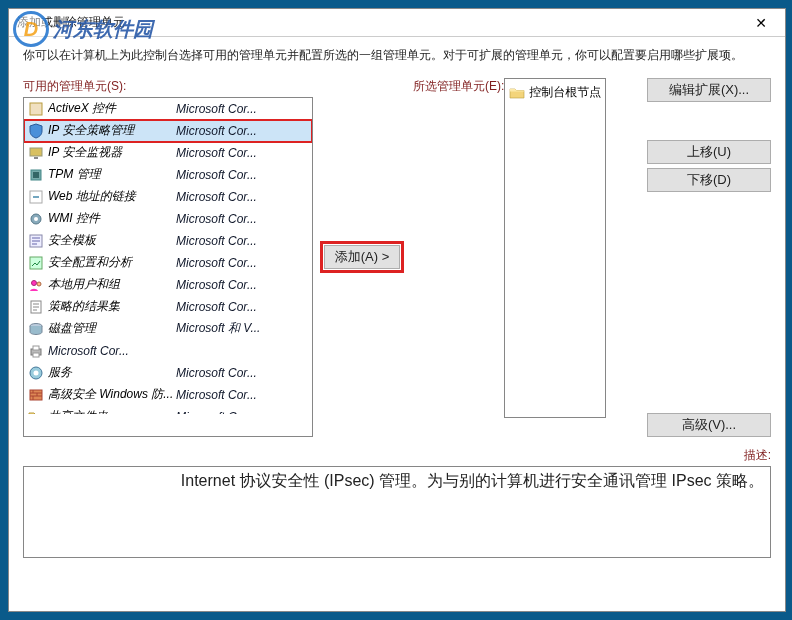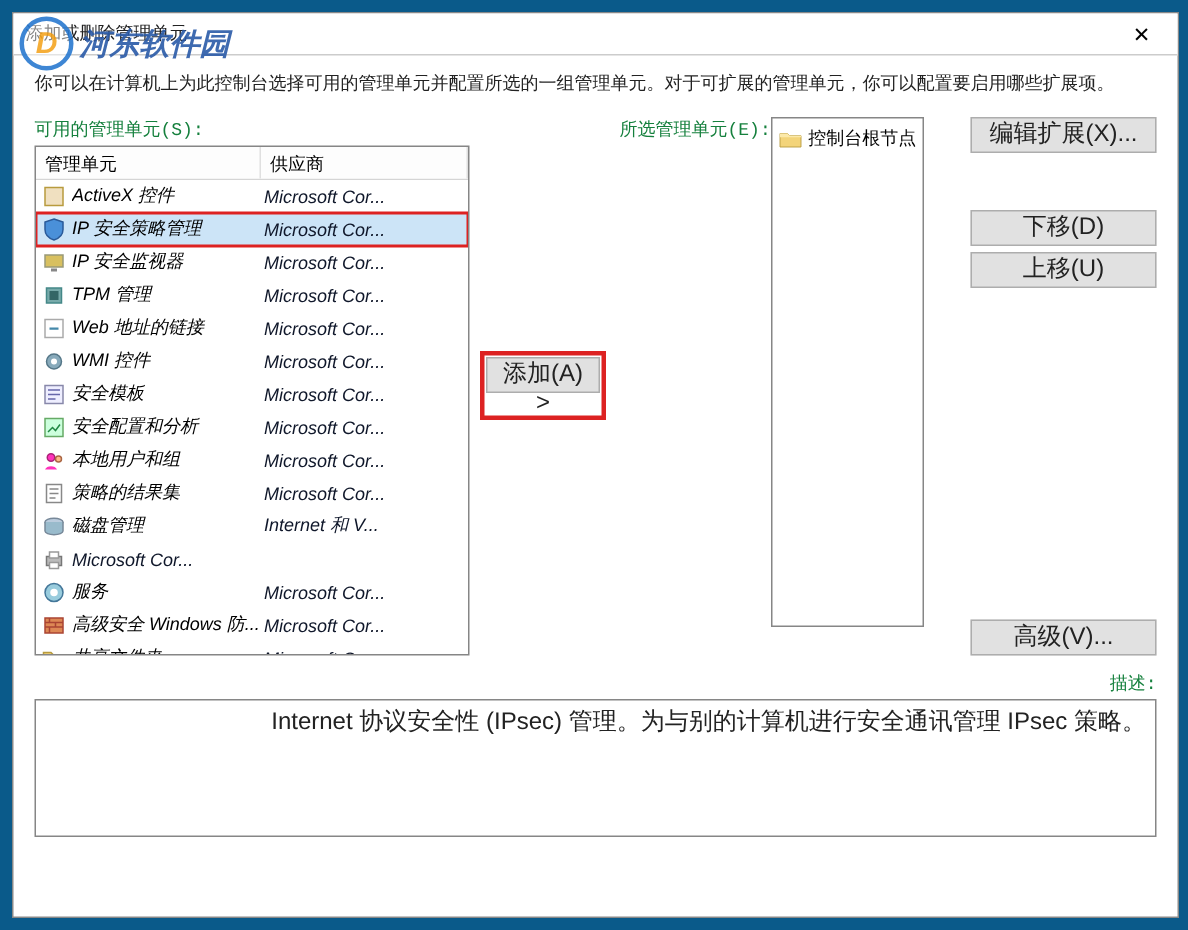--- a/index.html
+++ b/index.html
@@ -8,37 +8,37 @@
   .titlebar { height: 28px; background: #fff; display: flex; align-items: center; padding: 0 4px 0 8px; border-bottom: 1px solid #ccc; }
   .titlebar .title { flex: 1; font-size: 12px; color: #222; }
   .close-btn { width: 40px; height: 24px; display: flex; align-items: center; justify-content: center; font-size: 14px; cursor: pointer; }
   .content { flex: 1; padding: 10px 14px 14px 14px; display: flex; flex-direction: column; }
   .intro { font-size: 12px; color: #222; line-height: 1.4; margin-bottom: 14px; }
   .main-row { display: flex; gap: 8px; }
   .col-left { display: flex; flex-direction: column; }
   .col-mid { display: flex; align-items: center; width: 84px; }
   .col-right { display: flex; flex-direction: row; flex: 1; }
   .col-buttons { width: 130px; display: flex; flex-direction: column; gap: 4px; padding-left: 6px; }
-  .section-label { font-size: 12px; color: #15803d; margin-bottom: 2px; font-family: Liberation Mono, monospace; }
+  .section-label { font-size: 12px; color: #7f1d1d; margin-bottom: 2px; }
   .listbox { width: 290px; height: 340px; border: 1px solid #868686; background: #fff; position: relative; overflow: hidden; }
   .list-header { display: flex; background: #fff; border-bottom: 1px solid #d5d5d5; font-size: 12px; height: 22px; }
   .list-header div { padding: 3px 6px; background: #fdfdfd; border-right: 1px solid #e0e0e0; }
   .hdr-name { width: 150px; }
   .hdr-vendor { flex: 1; }
   .list-body { overflow-y: auto; height: 316px; font-style: italic; }
   .list-row { display: flex; align-items: center; height: 22px; padding: 0 4px; cursor: pointer; }
   .list-row.selected { background: #cce4f7; }
   .list-row .icn { width: 16px; height: 16px; margin-right: 4px; flex-shrink: 0; display: inline-flex; align-items: center; justify-content: center; }
   .list-row .name { width: 128px; overflow: hidden; white-space: nowrap; }
   .list-row .vendor { flex: 1; overflow: hidden; white-space: nowrap; color: #0f172a; }
   .highlight-box { outline: 2px solid #d22; outline-offset: -1px; }
   .selected-list { border: 1px solid #868686; background: #fff; height: 340px; padding: 4px; }
   .tree-row { display: flex; align-items: center; height: 20px; gap: 4px; }
   .tree-row .icn { width: 16px; height: 16px; display: inline-flex; align-items: center; justify-content: center; }
-  .btn { height: 24px; background: #e1e1e1; border: 1px solid #adadad; font-size: 16px; color: #222; cursor: pointer; padding: 0 8px; }
+  .btn { height: 24px; background: #e1e1e1; border: 1px solid #adadad; font-size: 13px; color: #222; cursor: pointer; padding: 0 8px; }
   .btn:disabled { color: #888; background: #efefef; }
   .add-btn { width: 76px; height: 24px; }
   .add-btn-wrap { border: 2px solid #d22; padding: 1px; }
   .spacer { height: 30px; }
   .desc-section { margin-top: 10px; text-align: right; }
   .desc-box { width: 100%; height: 92px; border: 1px solid #868686; background: #fff; padding: 4px 6px; font-size: 16px; color: #222; overflow: hidden; }
   
   .list-body::-webkit-scrollbar { width: 16px; }
   .list-body::-webkit-scrollbar-track { background: #f0f0f0; }
   .list-body::-webkit-scrollbar-thumb { background: #c2c2c2; border: 1px solid #a8a8a8; }
@@ -66,24 +66,20 @@
   </div>
 
   <div class="content">
     <div class="intro">你可以在计算机上为此控制台选择可用的管理单元并配置所选的一组管理单元。对于可扩展的管理单元，你可以配置要启用哪些扩展项。</div>
 
     <div class="main-row">
 
       <div class="col-left">
         <div class="section-label">可用的管理单元(S):</div>
         <div class="listbox">
-          <div class="list-header">
-            <div class="hdr-name">管理单元</div>
-            <div class="hdr-vendor">供应商</div>
-          </div>
           <div class="list-body" id="avail-body">
               <div class="list-row">
                 <span class="icn">
                   <svg width="16" height="16" viewBox="0 0 16 16">
                     <rect x="2" y="2" width="12" height="12" fill="#f0e0c0" stroke="#b89b3e"></rect>
                   </svg>
                 </span>
                 <span class="name">ActiveX 控件</span>
                 <span class="vendor">Microsoft Cor...</span>
               </div>
@@ -178,21 +174,21 @@
                 <span class="vendor">Microsoft Cor...</span>
               </div>
               <div class="list-row">
                 <span class="icn">
                   <svg width="16" height="16" viewBox="0 0 16 16">
                     <ellipse cx="8" cy="5" rx="6" ry="2.5" fill="#bcd" stroke="#789"></ellipse>
                     <path d="M2 5v6c0 1.4 2.7 2.5 6 2.5s6-1.1 6-2.5V5" fill="#9bc" stroke="#789"></path>
                   </svg>
                 </span>
                 <span class="name">磁盘管理</span>
-                <span class="vendor">Internet 和 V...</span>
+                <span class="vendor">Microsoft 和 V...</span>
               </div>
               <div class="list-row">
                 <span class="icn">
                   <svg width="16" height="16" viewBox="0 0 16 16">
                     <rect x="3" y="6" width="10" height="6" fill="#bbb" stroke="#777"></rect>
                     <rect x="5" y="3" width="6" height="4" fill="#fff" stroke="#999"></rect>
                     <rect x="5" y="10" width="6" height="4" fill="#fff" stroke="#999"></rect>
                   </svg>
                 </span>
                 <span class="vendor">Microsoft Cor...</span>
@@ -247,22 +243,22 @@
                 </svg>
             </span>
             <span>控制台根节点</span>
           </div>
         </div>
       </div>
 
       <div class="col-buttons">
         <button class="btn">编辑扩展(X)...</button>
         <div class="spacer"></div>
+        <button class="btn">上移(U)</button>
         <button class="btn">下移(D)</button>
-        <button class="btn">上移(U)</button>
         <div style="flex:1"></div>
         <div style="height:130px"></div>
         <button class="btn">高级(V)...</button>
       </div>
     </div>
 
     <div class="desc-section">
       <div class="section-label">描述:</div>
       <div class="desc-box">Internet 协议安全性 (IPsec) 管理。为与别的计算机进行安全通讯管理 IPsec 策略。</div>
     </div>

